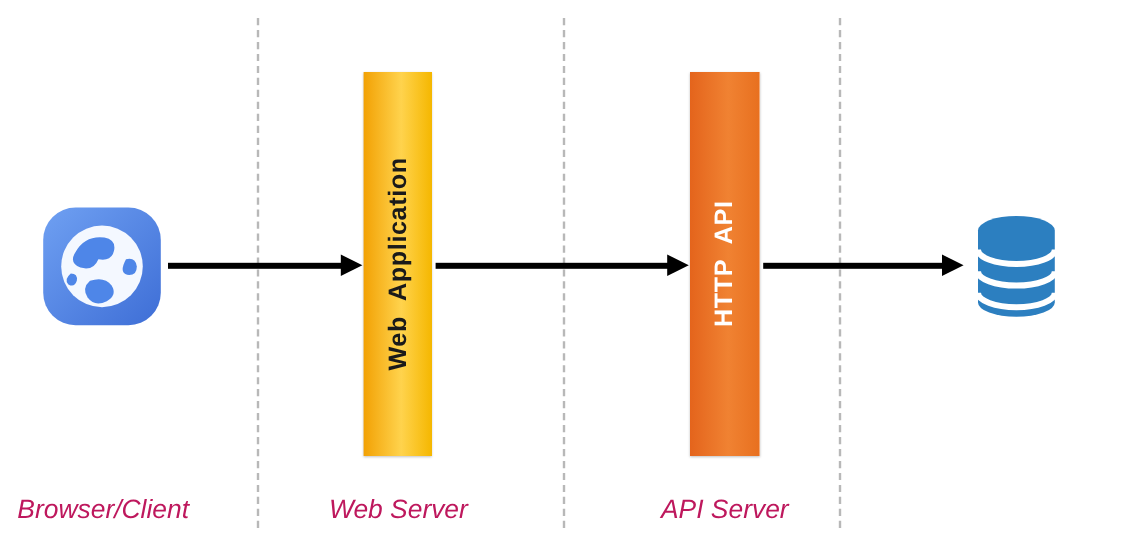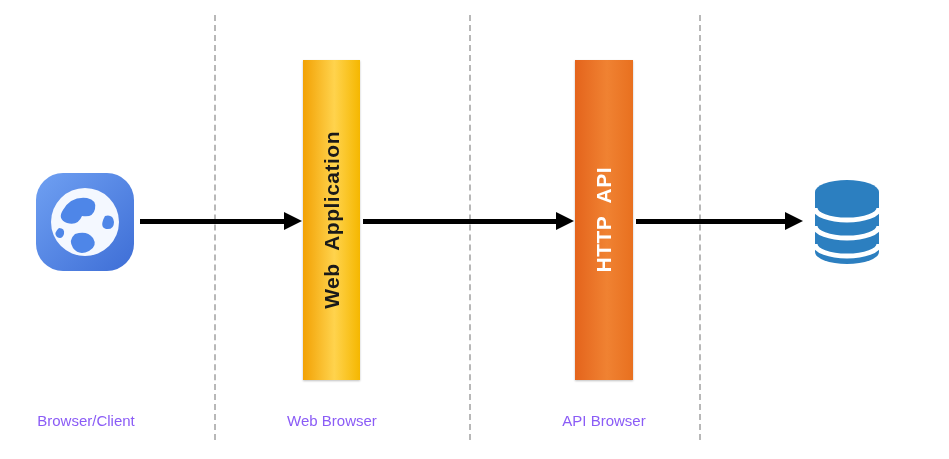--- a/index.html
+++ b/index.html
@@ -90,23 +90,24 @@
     word-spacing: 7px;
     white-space: nowrap;
   }
   .vbar-webapp .vlabel { color: #1a1a1a; }
   .vbar-httpapi .vlabel { color: #ffffff; }
 
   .zone-label {
     position: absolute;
     top: 412px;
     transform: translateX(-50%);
-    font-size: 15px;
-    color: #8b5cf6;
+    font-size: 22px;
+    color: #be185d;
     white-space: nowrap;
+    font-style: italic;
   }
   .zl-1 { left: 86px; }
   .zl-2 { left: 332px; }
   .zl-3 { left: 604px; }
   .zl-4 { left: 852px; }
 </style>
 </head>
 <body>
 
 <div class="canvas">
@@ -147,16 +148,16 @@
   <div class="db-wrap">
     <svg width="84" height="92" viewBox="0 0 80 92">
       <path d="M8 16 a32 12 0 0 1 64 0 v60 a32 12 0 0 1 -64 0 z" fill="#2c7fc0"></path>
       <path d="M8 32 a32 12 0 0 0 64 0" stroke="#ffffff" stroke-width="5" fill="none"></path>
       <path d="M8 50 a32 12 0 0 0 64 0" stroke="#ffffff" stroke-width="5" fill="none"></path>
       <path d="M8 68 a32 12 0 0 0 64 0" stroke="#ffffff" stroke-width="5" fill="none"></path>
     </svg>
   </div>
 
   <div class="zone-label zl-1">Browser/Client</div>
-  <div class="zone-label zl-2">Web Browser</div>
-  <div class="zone-label zl-3">API Browser</div>
+  <div class="zone-label zl-2">Web Server</div>
+  <div class="zone-label zl-3">API Server</div>
 
 </div>
 
 </body></html>

